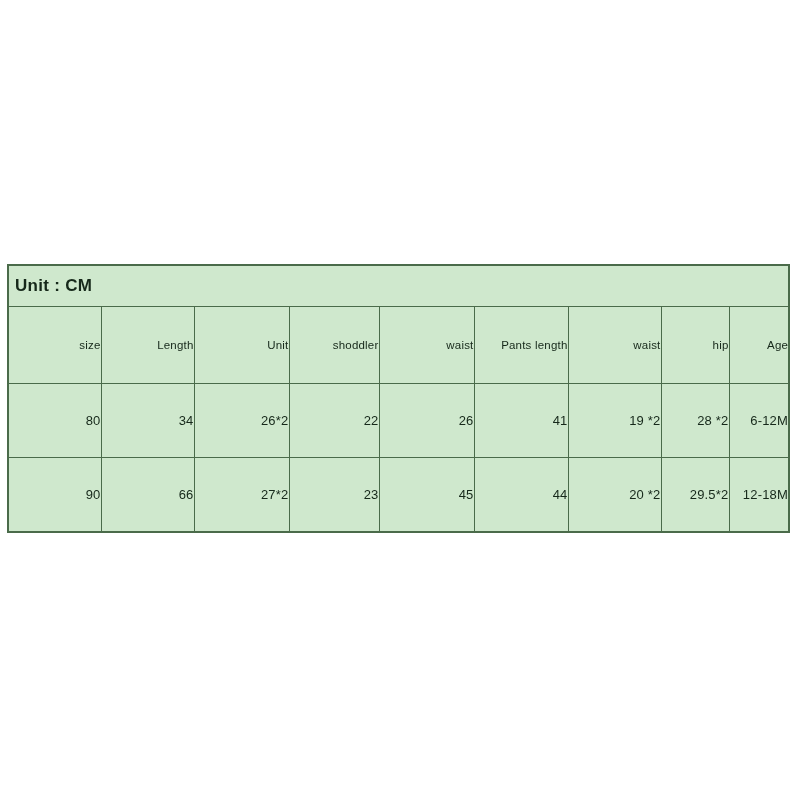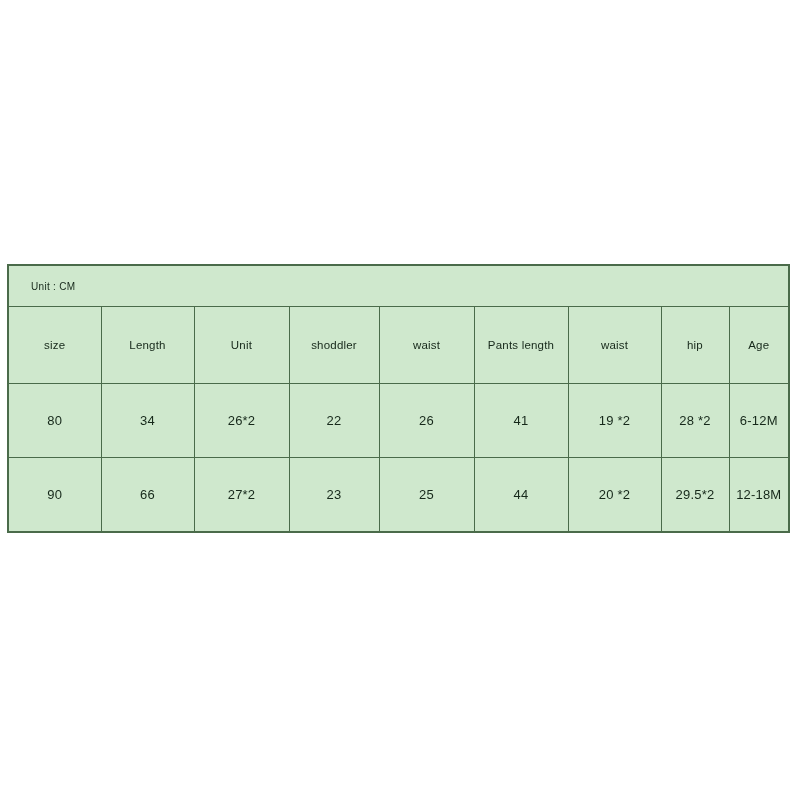--- a/index.html
+++ b/index.html
@@ -37,34 +37,34 @@
     table-layout: fixed;
     background: #cfe8cd;
     border: 2px solid #4a6b4a;
   }
 
   table.size-chart td,
   table.size-chart th {
     border: 1px solid #4a6b4a;
     background: #cfe8cd;
     color: #16281a;
-    text-align: center;
+    text-align: right;
     vertical-align: middle;
     font-weight: normal;
     font-size: 11.5px;
     letter-spacing: 0.2px;
     padding: 0;
   }
 
   
   tr.unit-row td {
     text-align: left;
-    padding-left: 22px;
-    font-weight: normal;
-    font-size: 10px;
+    padding-left: 6px;
+    font-weight: bold;
+    font-size: 17px;
     height: 22px;
     letter-spacing: 0.3px;
   }
 
   tr.header-row td {
     height: 42px;
     font-size: 11.5px;
   }
 
   tr.data-row td {
@@ -129,21 +129,21 @@
           <td>19 *2</td>
           <td>28 *2</td>
           <td>6-12M</td>
         </tr>
 
         <tr class="data-row">
           <td>90</td>
           <td>66</td>
           <td>27*2</td>
           <td>23</td>
-          <td>25</td>
+          <td>45</td>
           <td>44</td>
           <td>20 *2</td>
           <td>29.5*2</td>
           <td>12-18M</td>
         </tr>
 
 
 
 
       </tbody>

